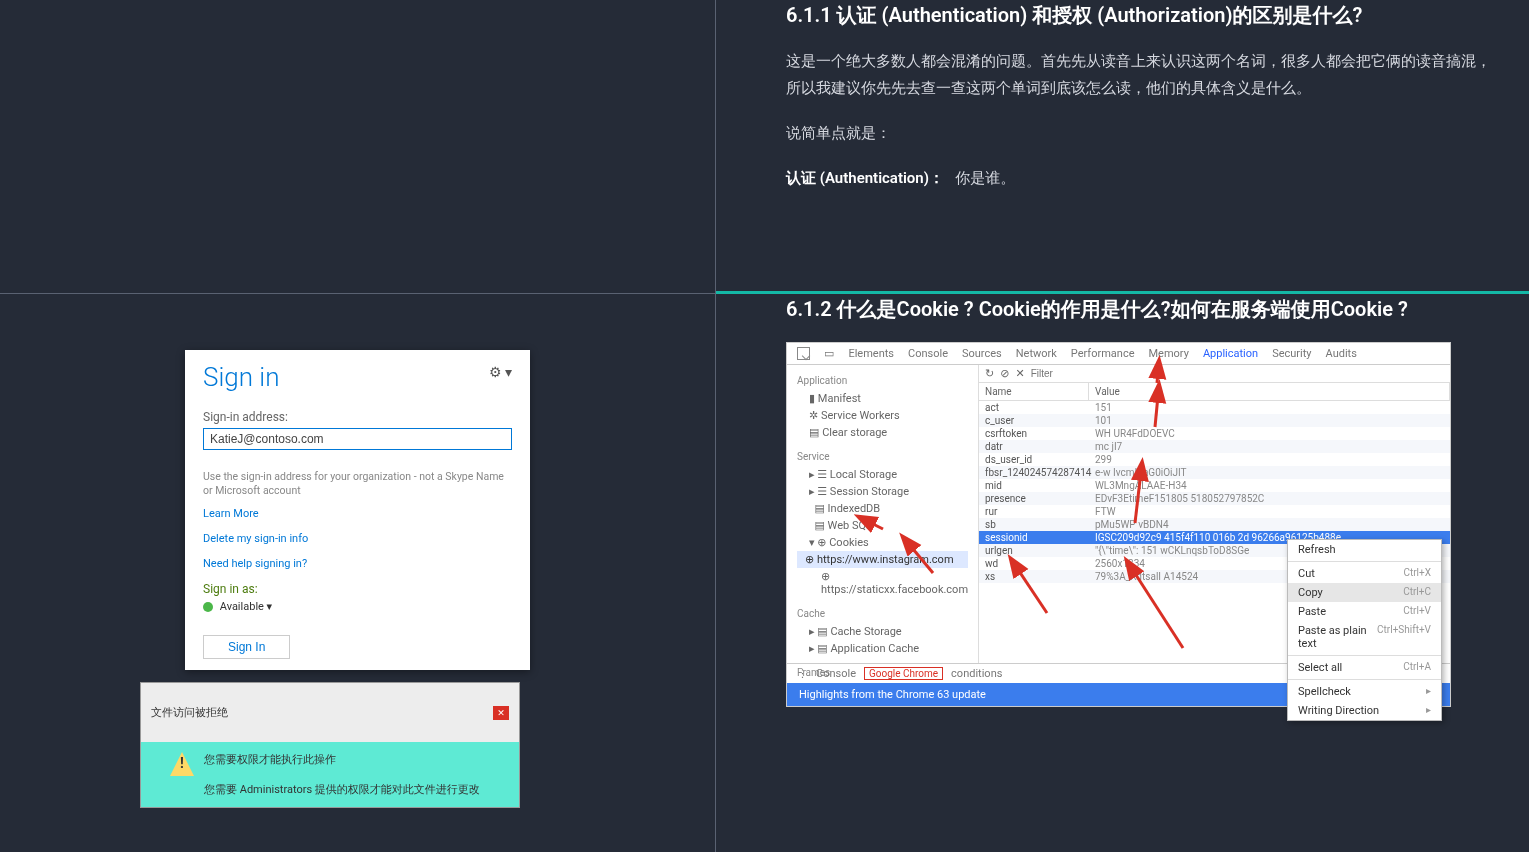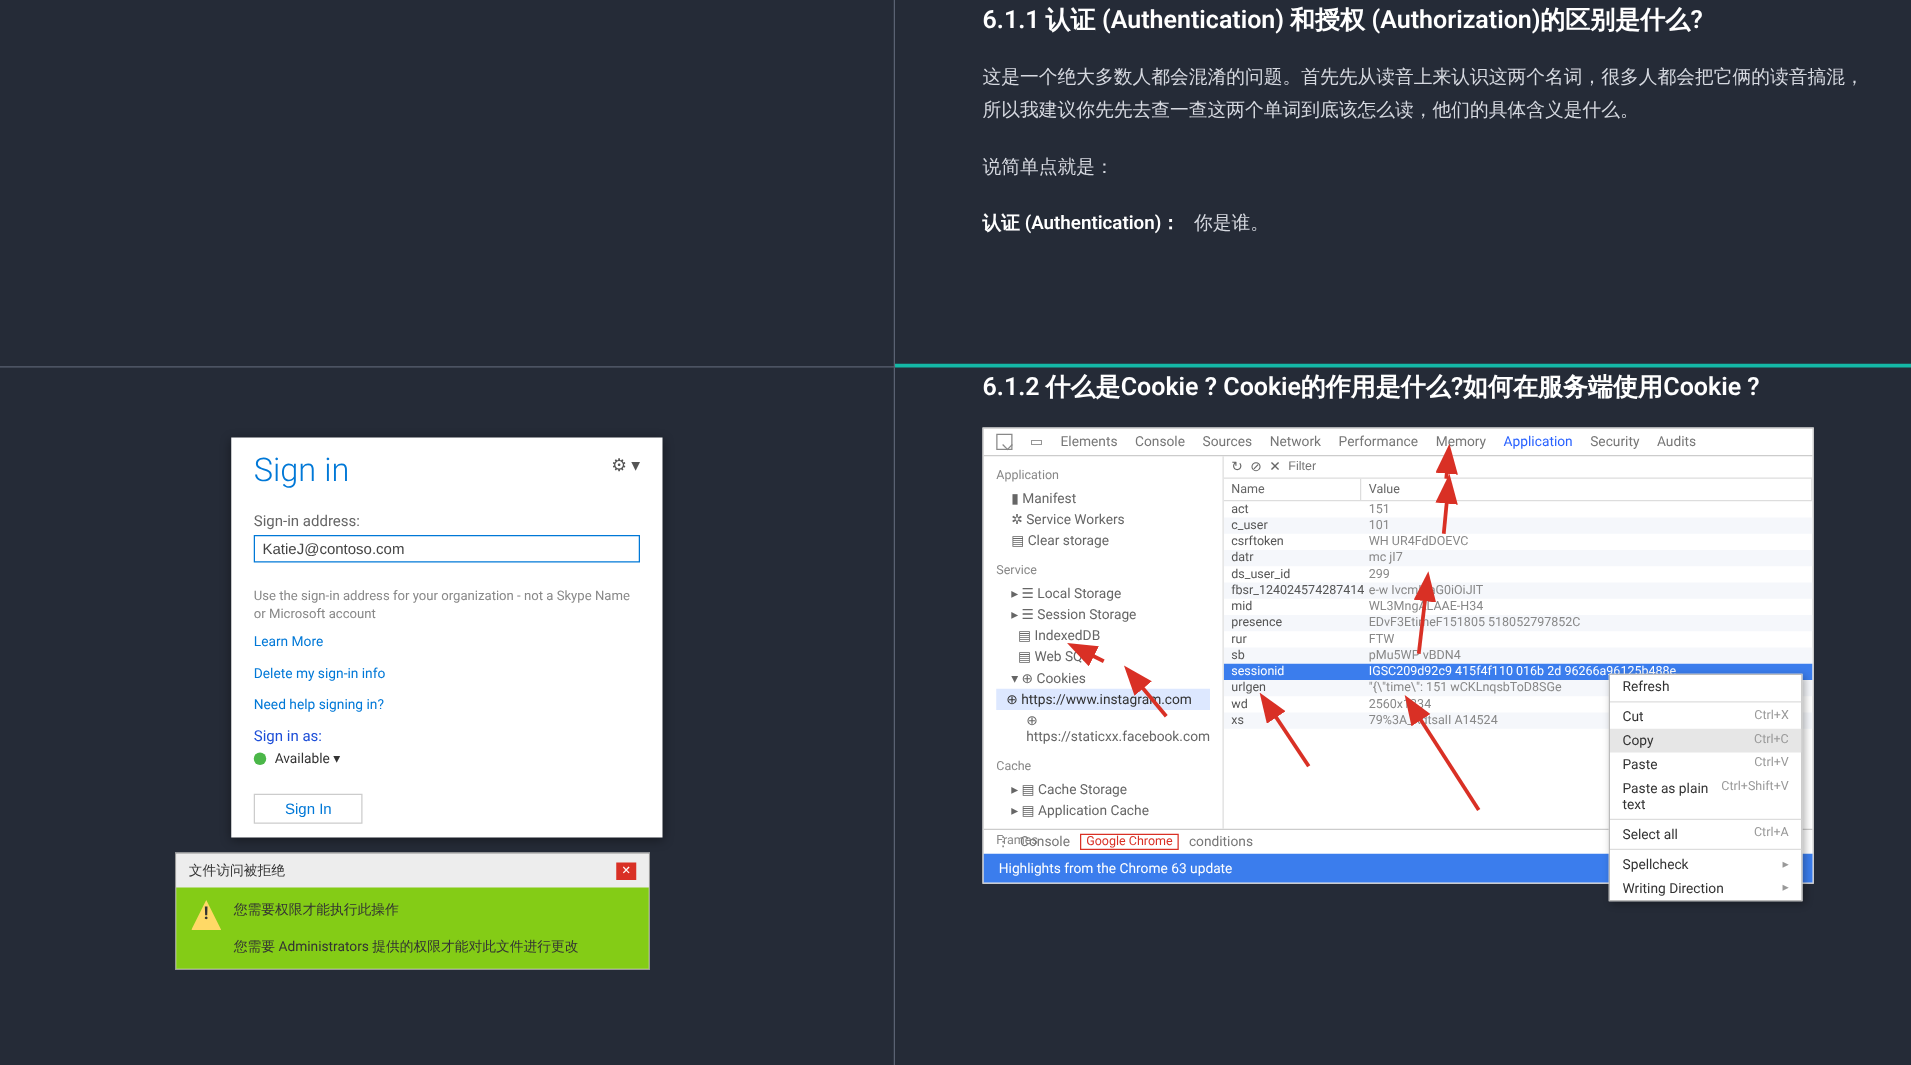--- a/index.html
+++ b/index.html
@@ -13,29 +13,29 @@
 h3{color:#fff;font-size:20px;font-weight:600;line-height:1.5;margin-bottom:18px}
 p{color:#d6d9e0;font-size:15px;line-height:1.8;margin-bottom:18px}
 .strong{font-weight:600;color:#fff}
 .signin-box{background:#fff;color:#444;width:345px;margin:56px auto 0;height:320px;padding:12px 18px;position:relative;box-shadow:0 2px 8px rgba(0,0,0,0.4)}
 .signin-title{color:#0078D7;font-size:26px;font-weight:300;margin-bottom:18px}
 .signin-gear{position:absolute;top:14px;right:18px;font-size:14px;color:#555}
 .signin-label{font-size:12px;color:#666;margin-bottom:4px}
 .signin-input{border:1px solid #0078D7;width:100%;padding:3px 6px;font-size:12px;color:#444;outline:none}
 .signin-hint{font-size:10.5px;color:#888;line-height:1.3;margin:20px 0 10px}
 .signin-link{color:#0078D7;font-size:11px;display:block;margin-bottom:12px;cursor:pointer}
-.signin-as-label{font-size:12px;color:#1d4ed8;margin-bottom:4px}
+.signin-as-label{font-size:12px;color:#4d7c0f;margin-bottom:4px}
 .signin-avail{font-size:11px;color:#333}
 .avail-dot{display:inline-block;width:10px;height:10px;background:#4BB749;border-radius:50%;vertical-align:middle;margin-right:4px}
 .signin-btn{border:1px solid #ccc;background:#fff;color:#0078D7;padding:4px 24px;font-size:12px;margin-top:22px;cursor:pointer}
 .auth-line{margin-top:32px;font-size:15px}
 .error-dlg{width:380px;margin:12px 0 0 110px;background:#EDEDED;border:1px solid #999}
-.error-title{background:#EDEDED;padding:6px 10px;font-size:11px;color:#333;display:flex;justify-content:space-between;align-items:flex-end}
+.error-title{background:#EDEDED;padding:22px 10px;font-size:11px;color:#333;display:flex;justify-content:space-between;align-items:flex-end}
 .error-close{width:16px;height:14px;background:#d93025;color:#fff;font-size:9px;text-align:center;line-height:14px;cursor:pointer}
-.error-body{background:#84cc16;padding:10px 12px;font-size:11px;color:#333}
+.error-body{background:#5eead4;padding:10px 29px;font-size:11px;color:#333}
 .error-row{display:flex;align-items:flex-start;gap:10px;margin-bottom:6px}
 .warn-ico{width:24px;height:24px;background:#FFD966;clip-path:polygon(50% 0,100% 100%,0 100%);position:relative}
 .warn-ico::after{content:"!";position:absolute;left:0;right:0;top:3px;text-align:center;color:#333;font-weight:bold;font-size:14px}
 .devtools{background:#fff;color:#333;width:665px;margin:12px 0 0 0;font-size:11px;border:1px solid #ccc;position:relative}
 .devtools-tabs{display:flex;align-items:center;padding:4px 10px;border-bottom:1px solid #ccc;gap:14px;color:#777}
 .devtools-tabs span{cursor:pointer}
 .devtools-tabs .active{color:#2962ff}
 .devtools-body{display:flex;height:298px}
 .devtools-side{width:192px;border-right:1px solid #ddd;padding:6px 10px;color:#666}
 .devtools-side .head{color:#888;font-size:10px;margin:4px 0}

